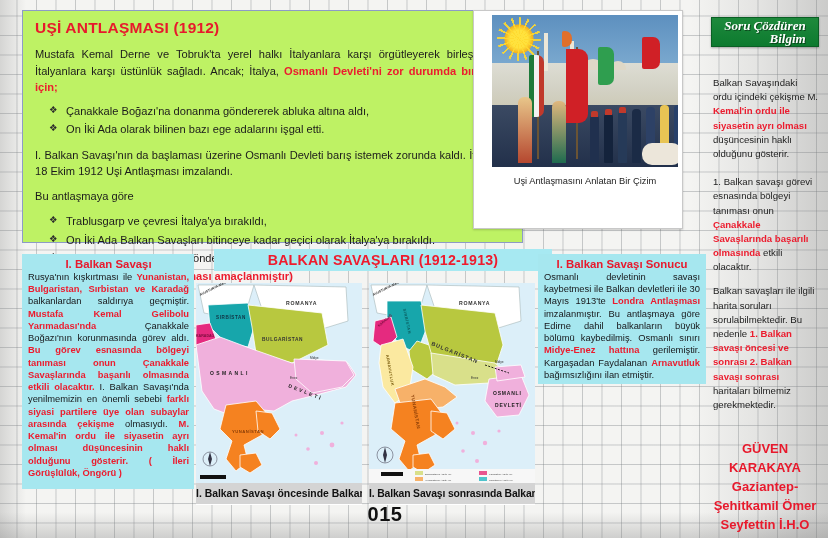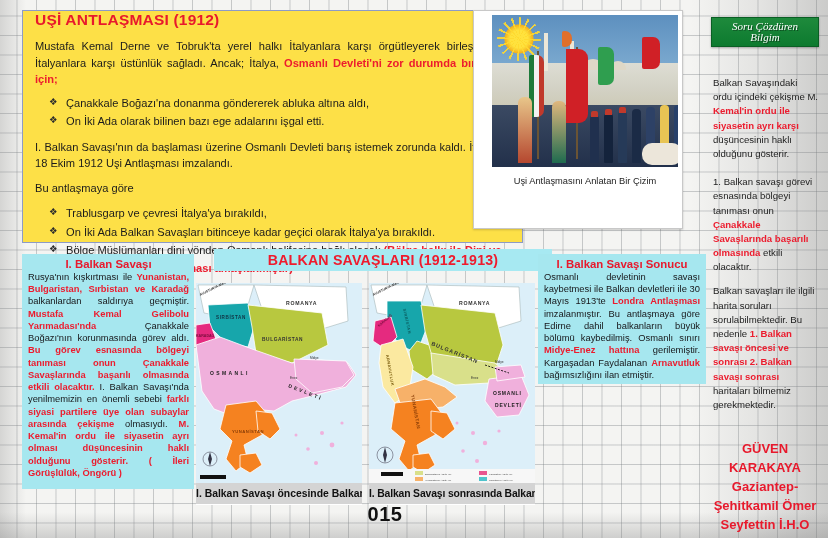--- a/index.html
+++ b/index.html
@@ -37,23 +37,23 @@
     background: linear-gradient(to bottom, rgba(150,150,150,0), rgba(120,120,120,.30));
     pointer-events: none;
   }
 
   
   .box { position: absolute; }
 
   
   #usi-box {
     left: 22px; top: 10px; width: 501px; height: 233px;
-    background: #fde047;
+    background: #bef264;
     border: 1px solid #8d9bc6;
-    padding: 0 12px 6px 12px;
+    padding: 8px 12px 6px 12px;
   }
   #usi-title {
     color: #e8192c;
     font-weight: bold;
     font-size: 15.5px;
     letter-spacing: .2px;
     margin-bottom: 9px;
   }
   .usi-p {
     font-size: 11.1px;
@@ -183,22 +183,22 @@
   #sidebar { left: 709px; top: 10px; width: 112px; height: 500px; }
   #sb-badge {
     width: 108px; height: 30px; margin: 7px 0 0 2px;
     background: linear-gradient(to bottom,#1e8a3c,#0d7a2f);
     border: 1px solid #0a5f24;
     display: flex; align-items: center; justify-content: center;
     box-shadow: 0 1px 2px rgba(0,0,0,.3);
   }
   #sb-badge span {
     color: #ffffff; font-family: "Liberation Serif", serif;
-    font-style: italic; font-weight: normal;
-    font-size: 11px; line-height: 1.0; text-align: center;
+    font-style: italic; font-weight: bold;
+    font-size: 13px; line-height: 1.0; text-align: right;
     text-shadow: 1px 1px 0 rgba(0,0,0,.45);
   }
   .sb-p {
     font-size: 9.6px; line-height: 1.48; color: #1d1d1d;
     margin: 0 2px 10px 4px;
   }
   #sb-p1 { margin-top: 29px; }
   #sb-p2 { margin-top: 14px; }
   #sb-sign {
     margin-top: 28px; text-align: center;
@@ -378,21 +378,21 @@
     <rect x="110" y="194" width="8" height="4" fill="#4fc3cc"></rect>
     <text x="120" y="197.6" font-size="2.5" font-family="Liberation Sans, sans-serif" fill="#444">Sırbistan'ın Aldığı Yer</text>
   </svg>
   <div class="map-caption">I. Balkan Savaşı sonrasında Balkanlar</div>
 </div>
 
 <div class="box" id="sidebar">
   <div id="sb-badge">
     <span><span>Soru Çözdüren</span><br><span>Bilgim</span></span>
   </div>
-  <div class="sb-p" id="sb-p1"><span>Balkan Savaşındaki ordu içindeki çekişme M. </span><span class="red">Kemal'in ordu ile siyasetin ayrı karşı</span><span> düşüncesinin haklı olduğunu gösterir.</span></div>
+  <div class="sb-p" id="sb-p1"><span>Balkan Savaşındaki ordu içindeki çekişme M. </span><span class="red">Kemal'in ordu ile siyasetin ayrı olması</span><span> düşüncesinin haklı olduğunu gösterir.</span></div>
   <div class="sb-p" id="sb-p2"><span>1. Balkan savaşı görevi esnasında bölgeyi tanıması onun </span><span class="red">Çanakkale Savaşlarında başarılı olmasında</span><span> etkili olacaktır.</span></div>
   <div class="sb-p" id="sb-p3"><span>Balkan savaşları ile ilgili harita soruları sorulabilmektedir. Bu nedenle </span><span class="red">1. Balkan savaşı öncesi ve sonrası 2. Balkan savaşı sonrası</span><span> haritaları bilmemiz gerekmektedir.</span></div>
   <div id="sb-sign">
       <div>GÜVEN KARAKAYA</div>
       <div>Gaziantep-</div>
       <div>Şehitkamil Ömer</div>
       <div>Seyfettin İ.H.O</div>
     </div>
 </div>
 

